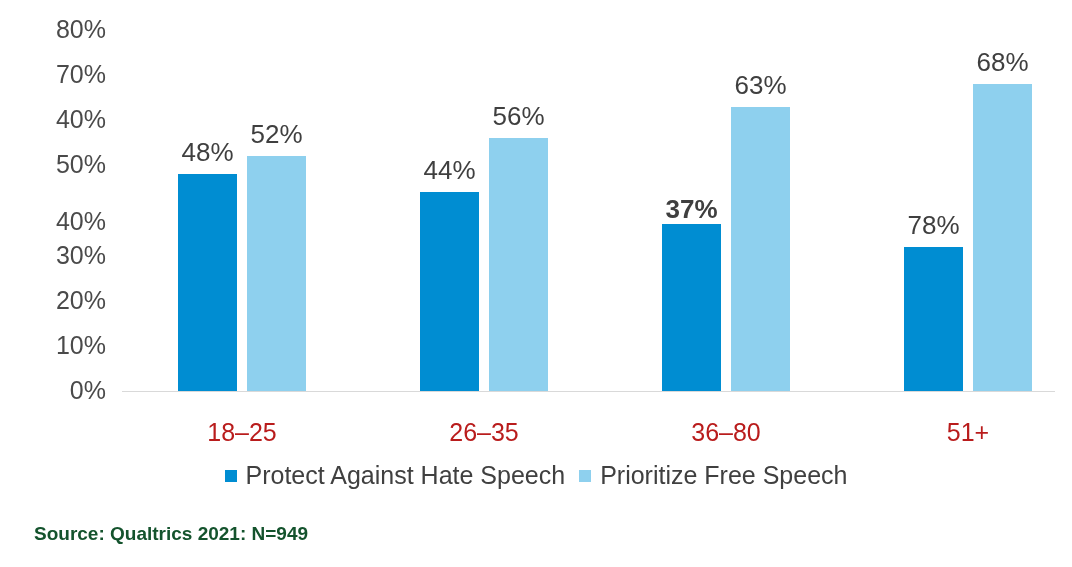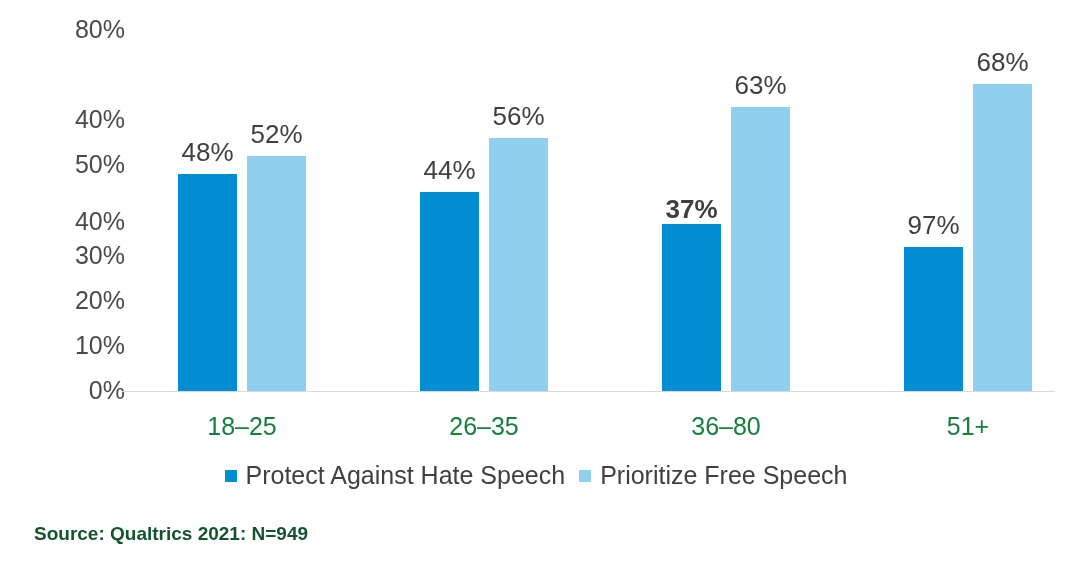--- a/index.html
+++ b/index.html
@@ -37,21 +37,20 @@
     background: #d9d9d9;
   }
 
   
   .y-axis {
     position: absolute;
     left: 0;
     top: 0;
     width: 106px;
     height: 391px;
-    padding-left: 19px;
   }
   .y-tick {
     position: absolute;
     right: 0;
     width: 106px;
     text-align: right;
     font-size: 25px;
     line-height: 25px;
     color: #4a4a4a;
     white-space: nowrap;
@@ -94,26 +93,26 @@
   
   .x-axis {
     position: absolute;
     left: 122px;
     top: 398px;
     width: 933px;
     height: 40px;
   }
   .x-tick {
     position: absolute;
-    top: 16px;
+    top: 22px;
     width: 128px;
     text-align: center;
     font-size: 25px;
     line-height: 25px;
-    color: #15803d;
+    color: #b91c1c;
     white-space: nowrap;
   }
 
   
   .legend {
     position: absolute;
     left: 0;
     top: 462px;
     width: 1072px;
     display: flex;
@@ -152,20 +151,21 @@
     white-space: nowrap;
   }
 </style>
 </head>
 <body>
 
 <div id="chart-root">
 
   <div class="y-axis" id="y-axis">
       <div class="y-tick" style="top: 17px;">80%</div>
+      <div class="y-tick" style="top: 62.125px;">70%</div>
       <div class="y-tick" style="top: 107.25px;">40%</div>
       <div class="y-tick" style="top: 152.375px;">50%</div>
       <div class="y-tick" style="top: 193px; margin-top: 16px;">40%</div>
       <div class="y-tick" style="top: 242.625px;">30%</div>
       <div class="y-tick" style="top: 287.75px;">20%</div>
       <div class="y-tick" style="top: 332.875px;">10%</div>
       <div class="y-tick" style="top: 378px;">0%</div>
     </div>
 
   <div class="plot-area" id="plot-area">
@@ -195,21 +195,21 @@
           <div class="bar-label" style="bottom: 169px; font-weight: bold;">37%</div>
         </div>
         <div class="bar-wrap series-1">
           <div class="bar s1" style="height: 284.287px; background: rgb(142, 208, 238);"></div>
           <div class="bar-label" style="bottom: 293.287px;">63%</div>
         </div>
       </div>
       <div class="group" style="left: 782px;">
         <div class="bar-wrap series-0">
           <div class="bar s0" style="height: 144.4px; background: rgb(0, 141, 210);"></div>
-          <div class="bar-label" style="bottom: 153.4px;">97%</div>
+          <div class="bar-label" style="bottom: 153.4px;">78%</div>
         </div>
         <div class="bar-wrap series-1">
           <div class="bar s1" style="height: 306.85px; background: rgb(142, 208, 238);"></div>
           <div class="bar-label" style="bottom: 315.85px;">68%</div>
         </div>
       </div>
     </div>
 
   <div class="axis-baseline"></div>
 

